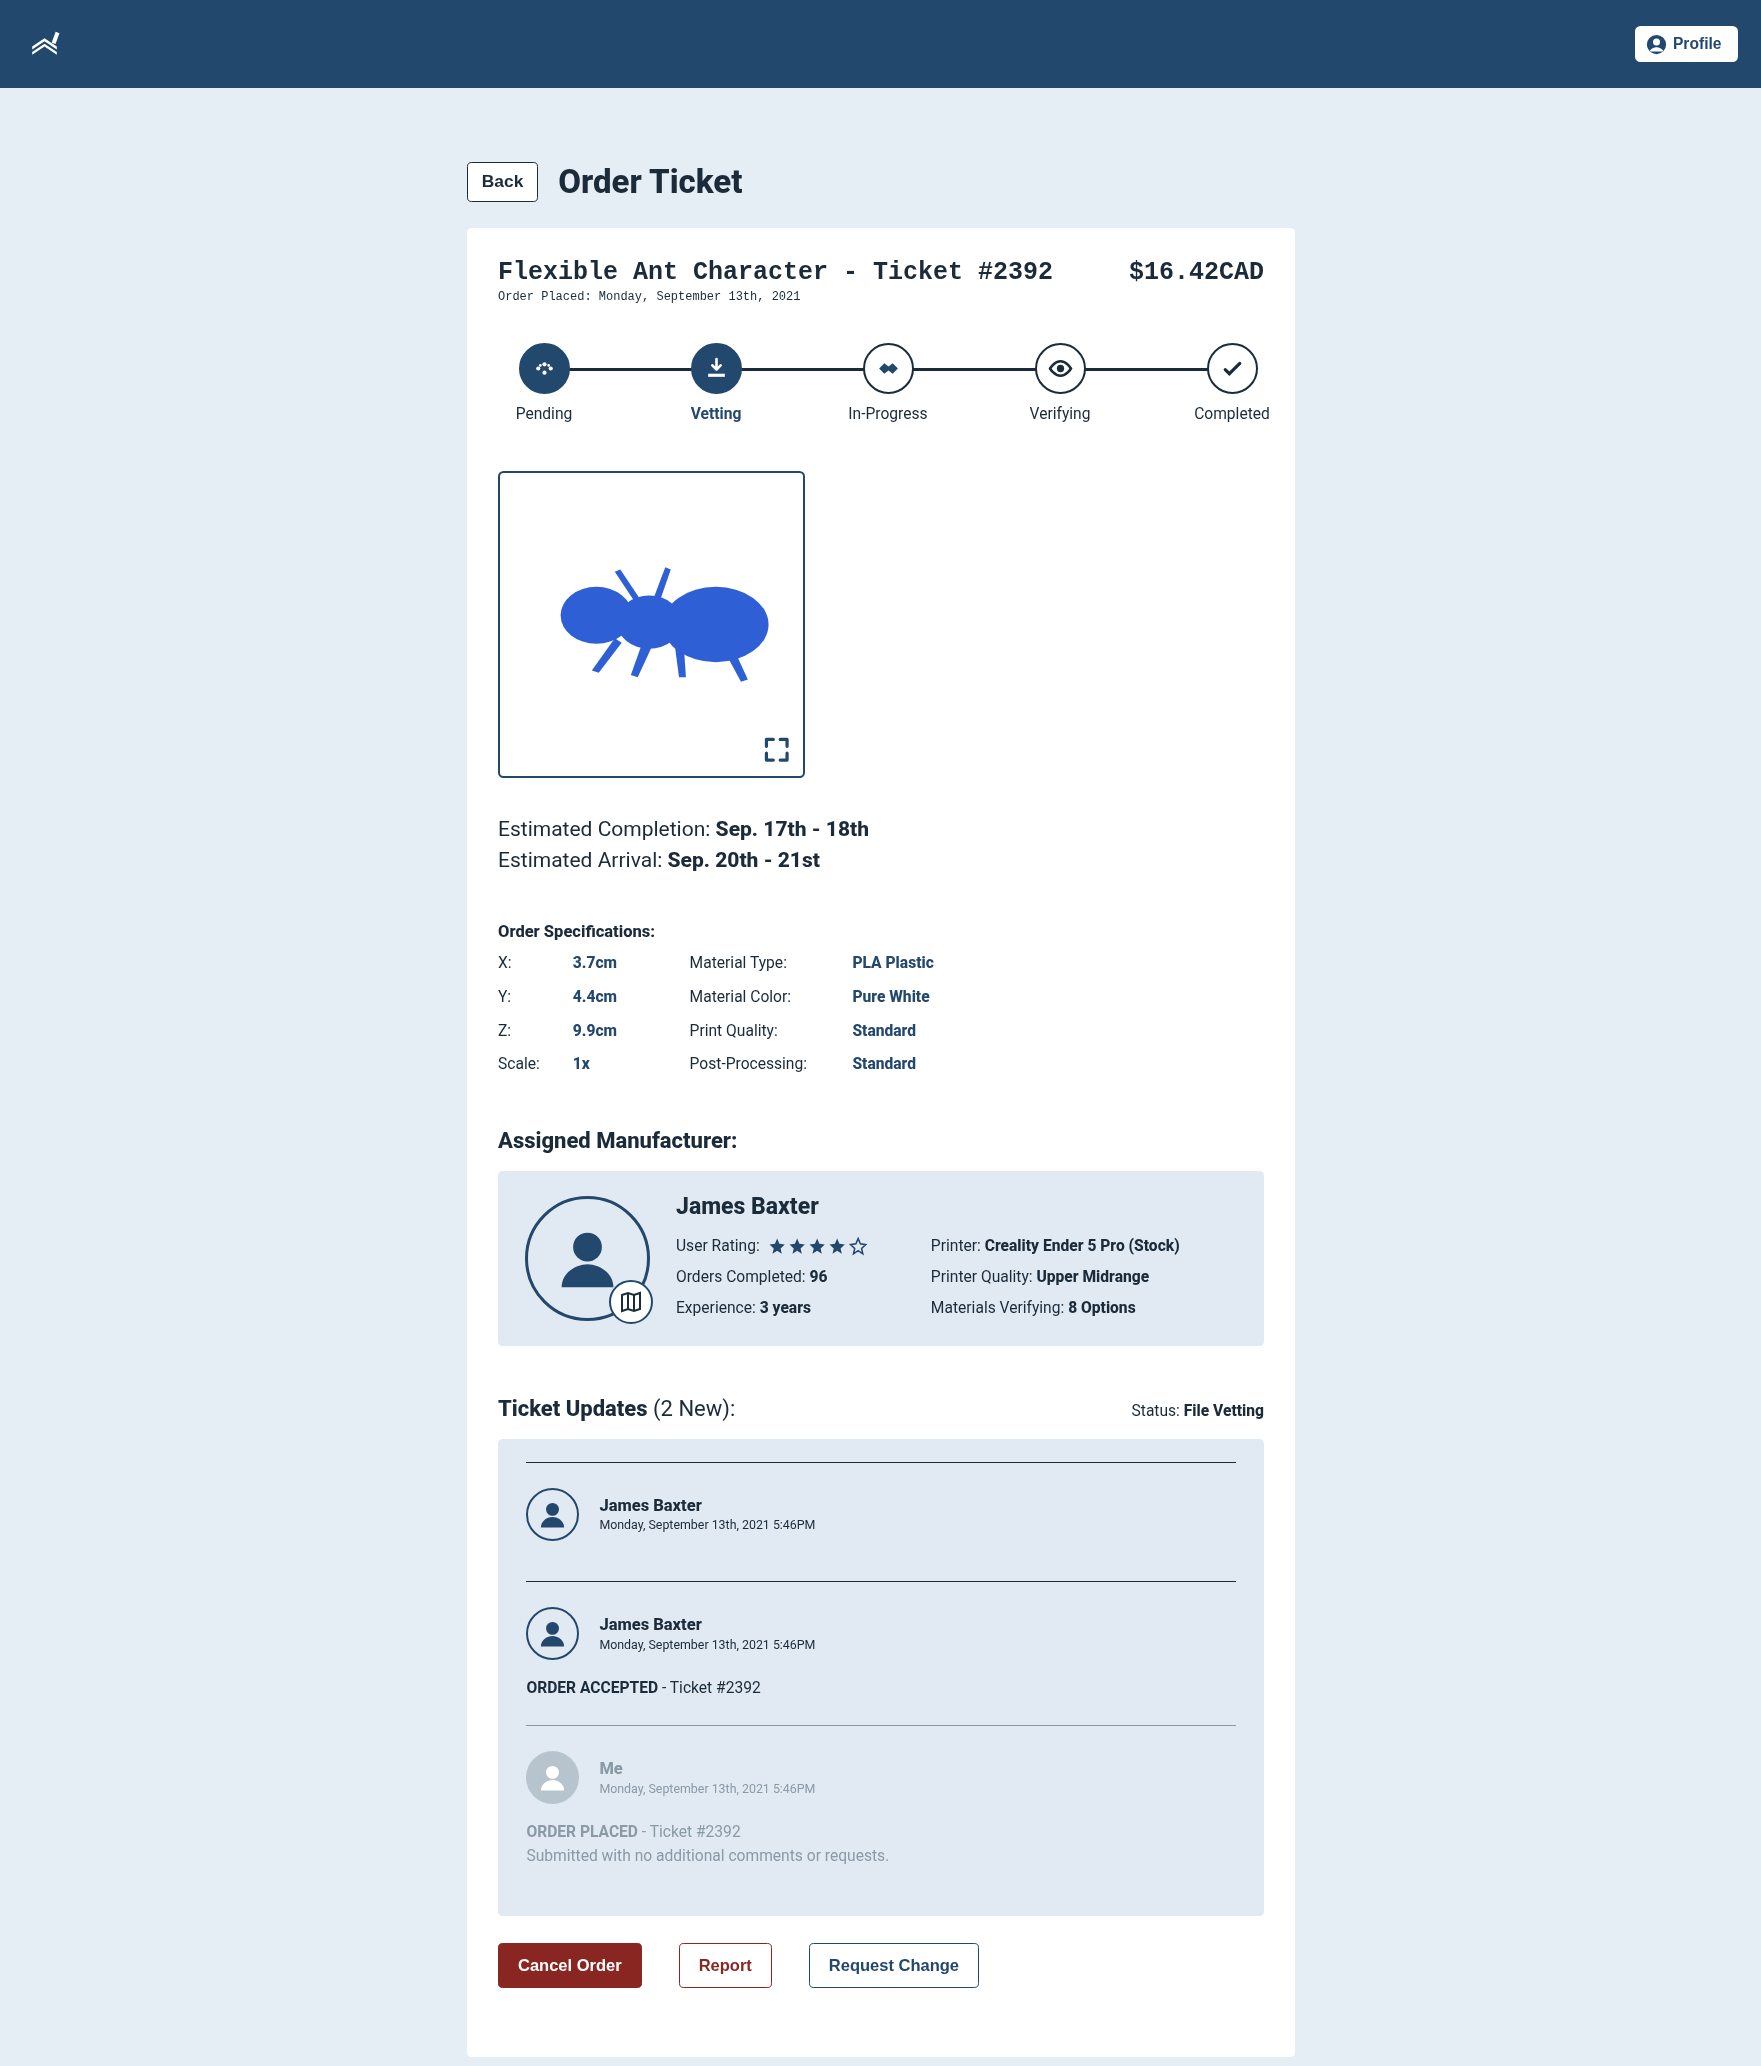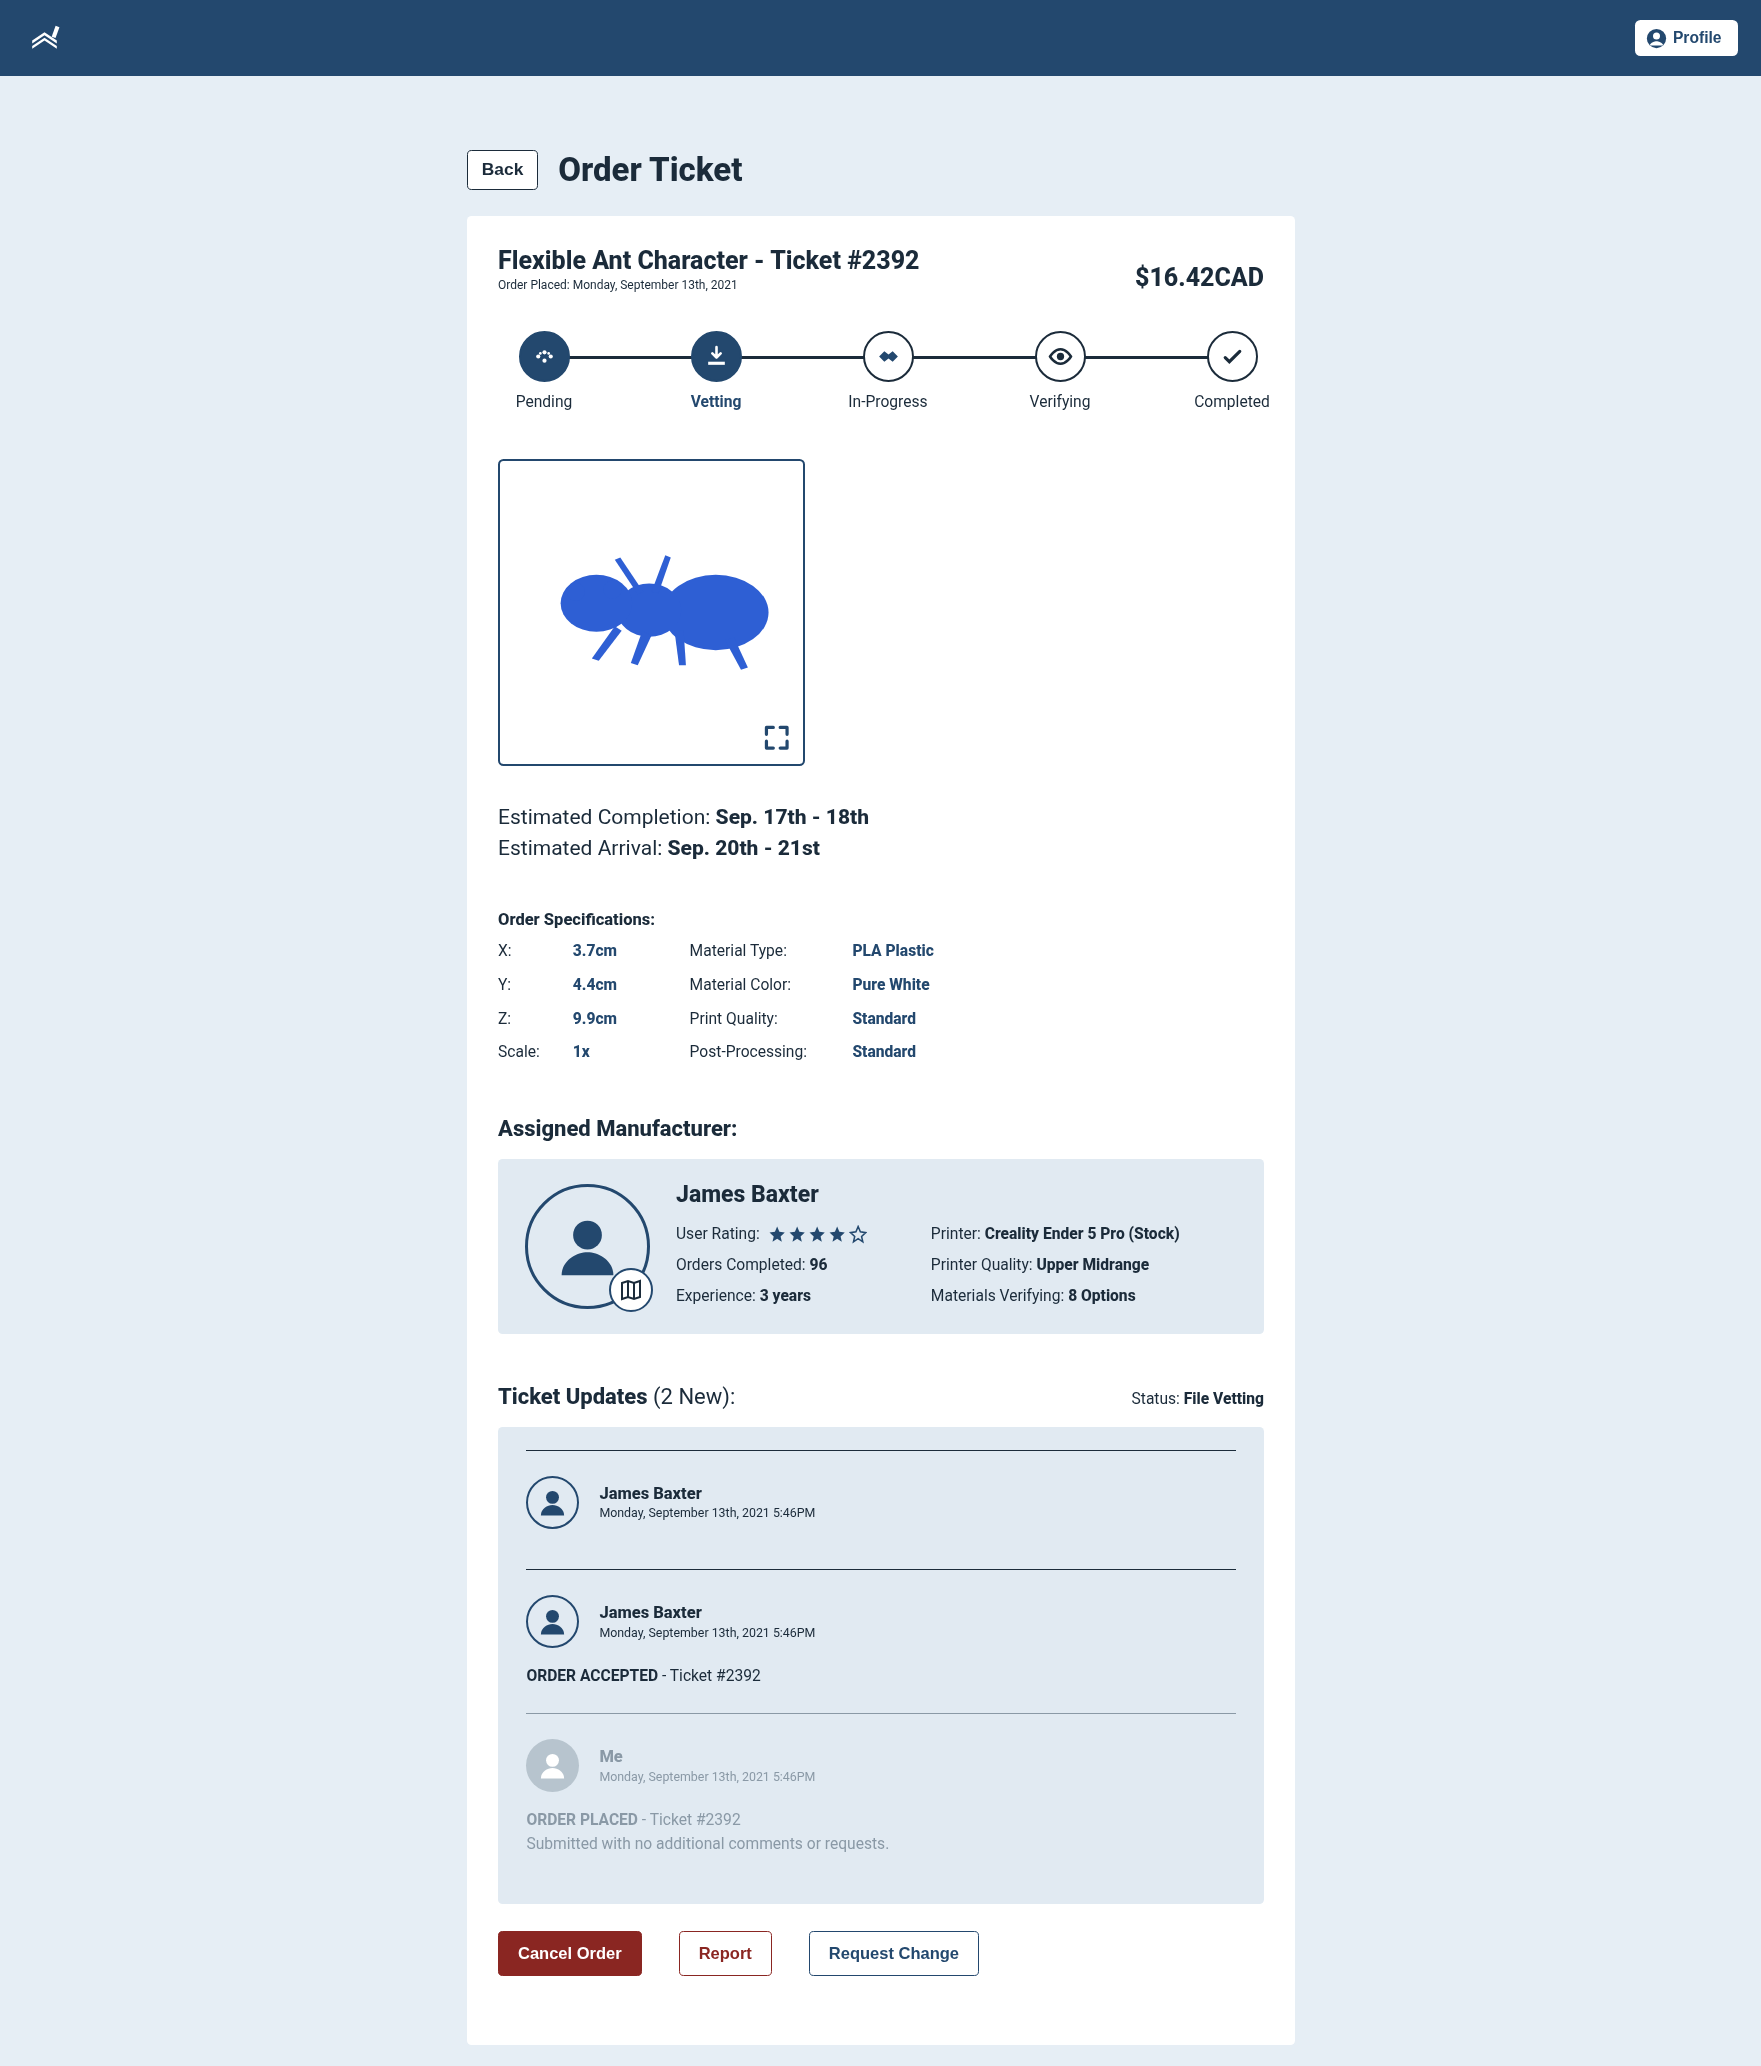--- a/index.html
+++ b/index.html
@@ -4,21 +4,21 @@
 <style>
   * { box-sizing: border-box; margin: 0; padding: 0; }
   body {
     font-family: -apple-system, BlinkMacSystemFont, "Segoe UI", Roboto, Helvetica, Arial, sans-serif;
     background: #e6eef5;
     color: #1b2b3a;
     width: 1762px;
   }
   .topbar {
     background: #23486e;
-    height: 76px;
+    height: 88px;
     display: flex;
     align-items: center;
     justify-content: space-between;
     padding: 0 24px;
   }
   .logo {
     width: 41px;
     height: 41px;
     position: relative;
   }
@@ -67,22 +67,23 @@
 
   .card {
     background: #fff;
     border-radius: 4.6px;
     padding: 30px 31px 69px 31px;
   }
 
   .ticket-header {
     display: flex;
     justify-content: space-between;
-    align-items: flex-end;
+    align-items: flex-start;
     margin-bottom: 39px;
+    font-family: Liberation Mono, monospace;
   }
   .ticket-title {
     font-size: 25px;
     font-weight: 800;
     color: #1b2b3a;
   }
   .ticket-placed {
     font-size: 12px;
     color: #1b2b3a;
     margin-top: 3.7px;

